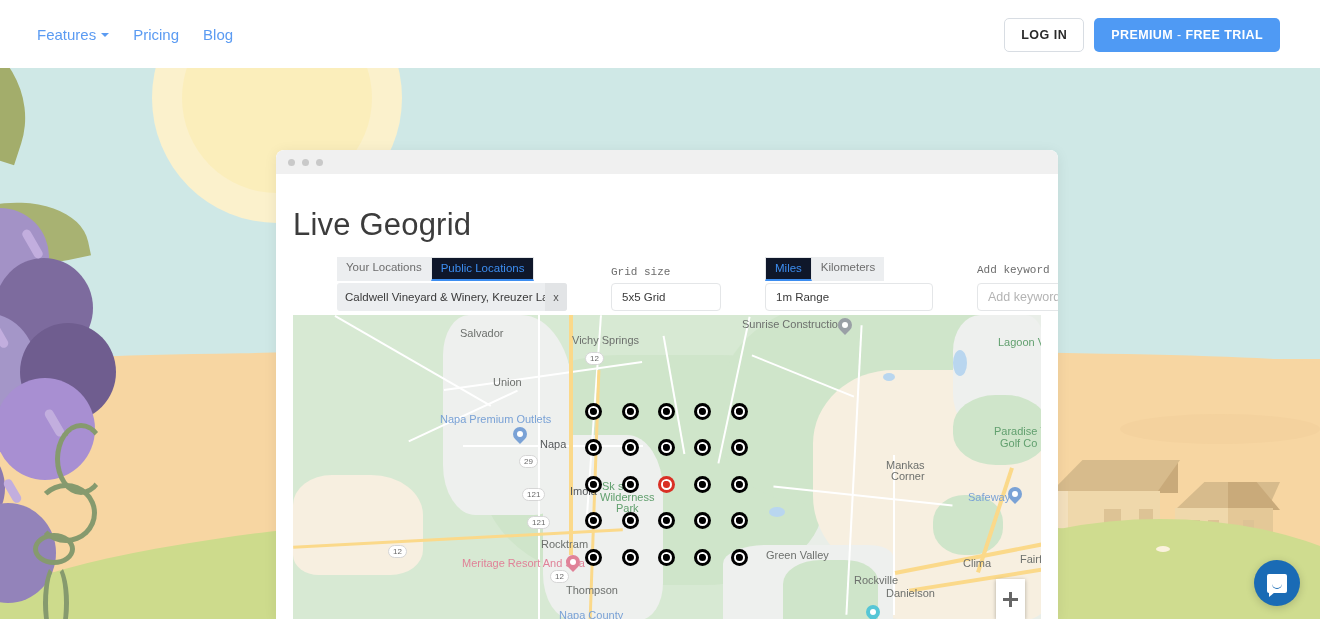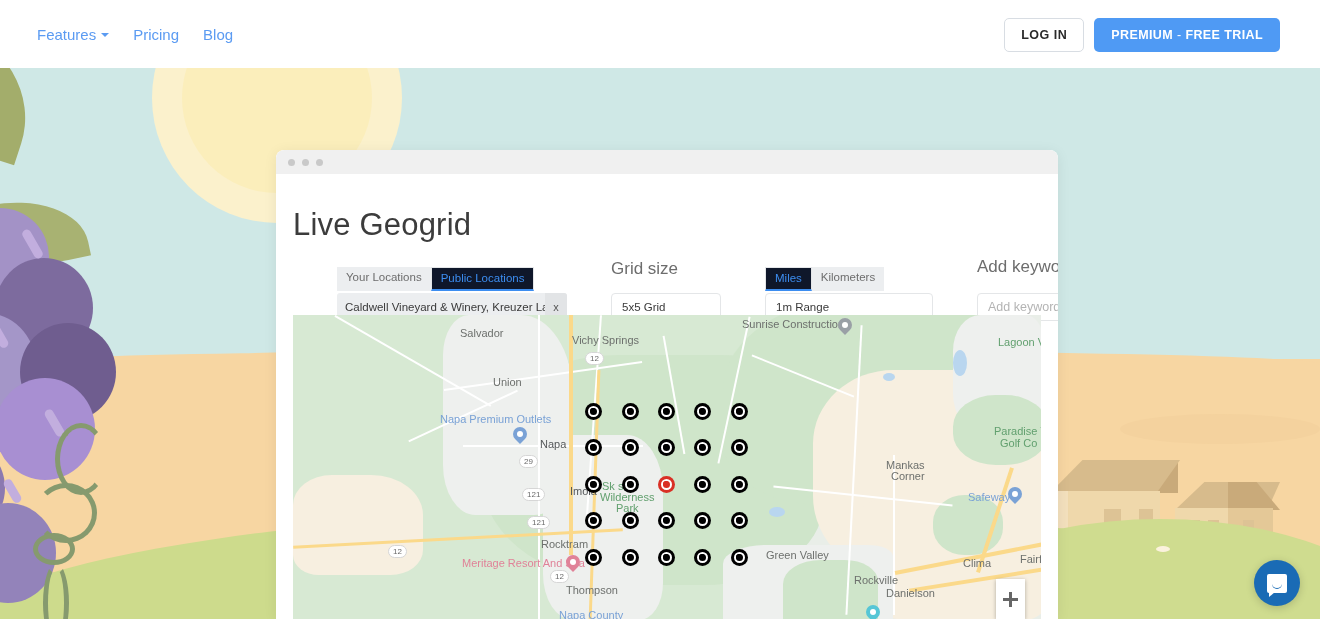--- a/index.html
+++ b/index.html
@@ -116,21 +116,21 @@
   .dot { width: 7px; height: 7px; border-radius: 50%; background: #c9c9c9; }
   #card-body { padding: 0 17px; background: #fff; }
   #page-title {
     font-size: 31px; font-weight: 300; color: #3c3c3c;
     padding-top: 33px; padding-bottom: 5px; letter-spacing: 0.2px;
   }
 
   
   #controls { display: flex; align-items: flex-end; padding-top: 9px; }
   .ctrl { position: relative; padding-left: 44px; }
-  .ctrl-label { font-size: 17px; color: #6d6d6d; margin-bottom: 14px; }
+  .ctrl-label { font-size: 11px; color: #6d6d6d; margin-bottom: 5px; font-family: Liberation Mono, monospace; }
 
   .tabs { display: flex; }
   .tab {
     font-size: 11.5px; padding: 4px 9px 5px 9px; cursor: pointer;
     color: #6d6d6d; background: #eceef0; border-bottom: 2px solid transparent;
     white-space: nowrap;
   }
   .tab.active { color: #3c8df0; background: #0f172a; border-bottom: 2px solid #3c8df0;
                 border-top: 1px solid #e4e6e8; border-left: 1px solid #e4e6e8; border-right: 1px solid #e4e6e8;
                 border-bottom-color: #3c8df0; }

